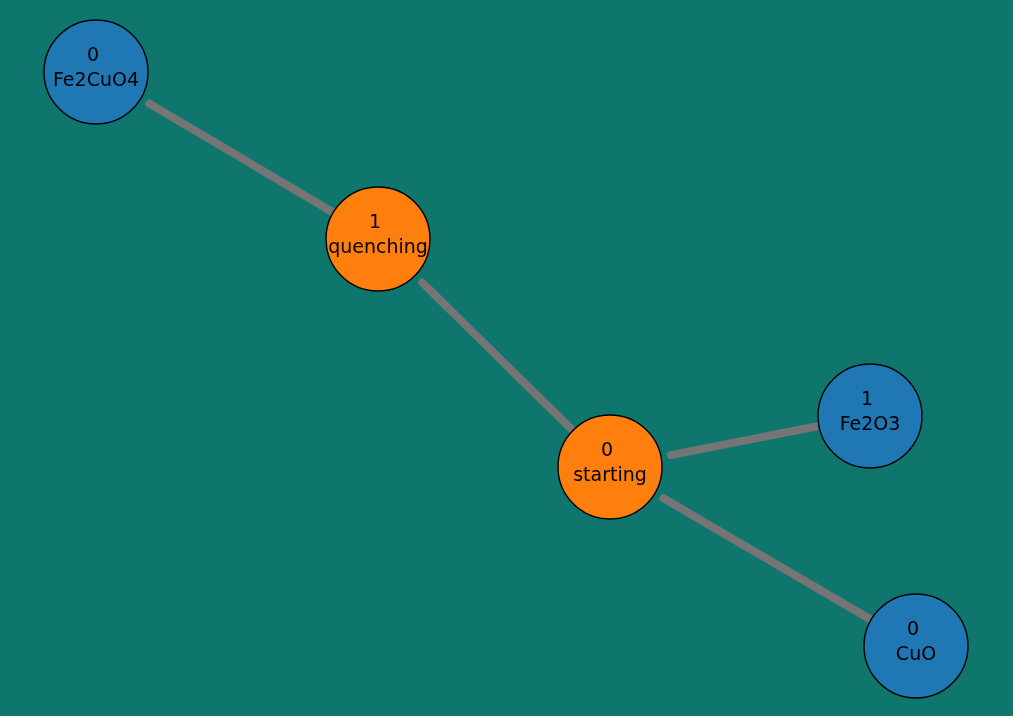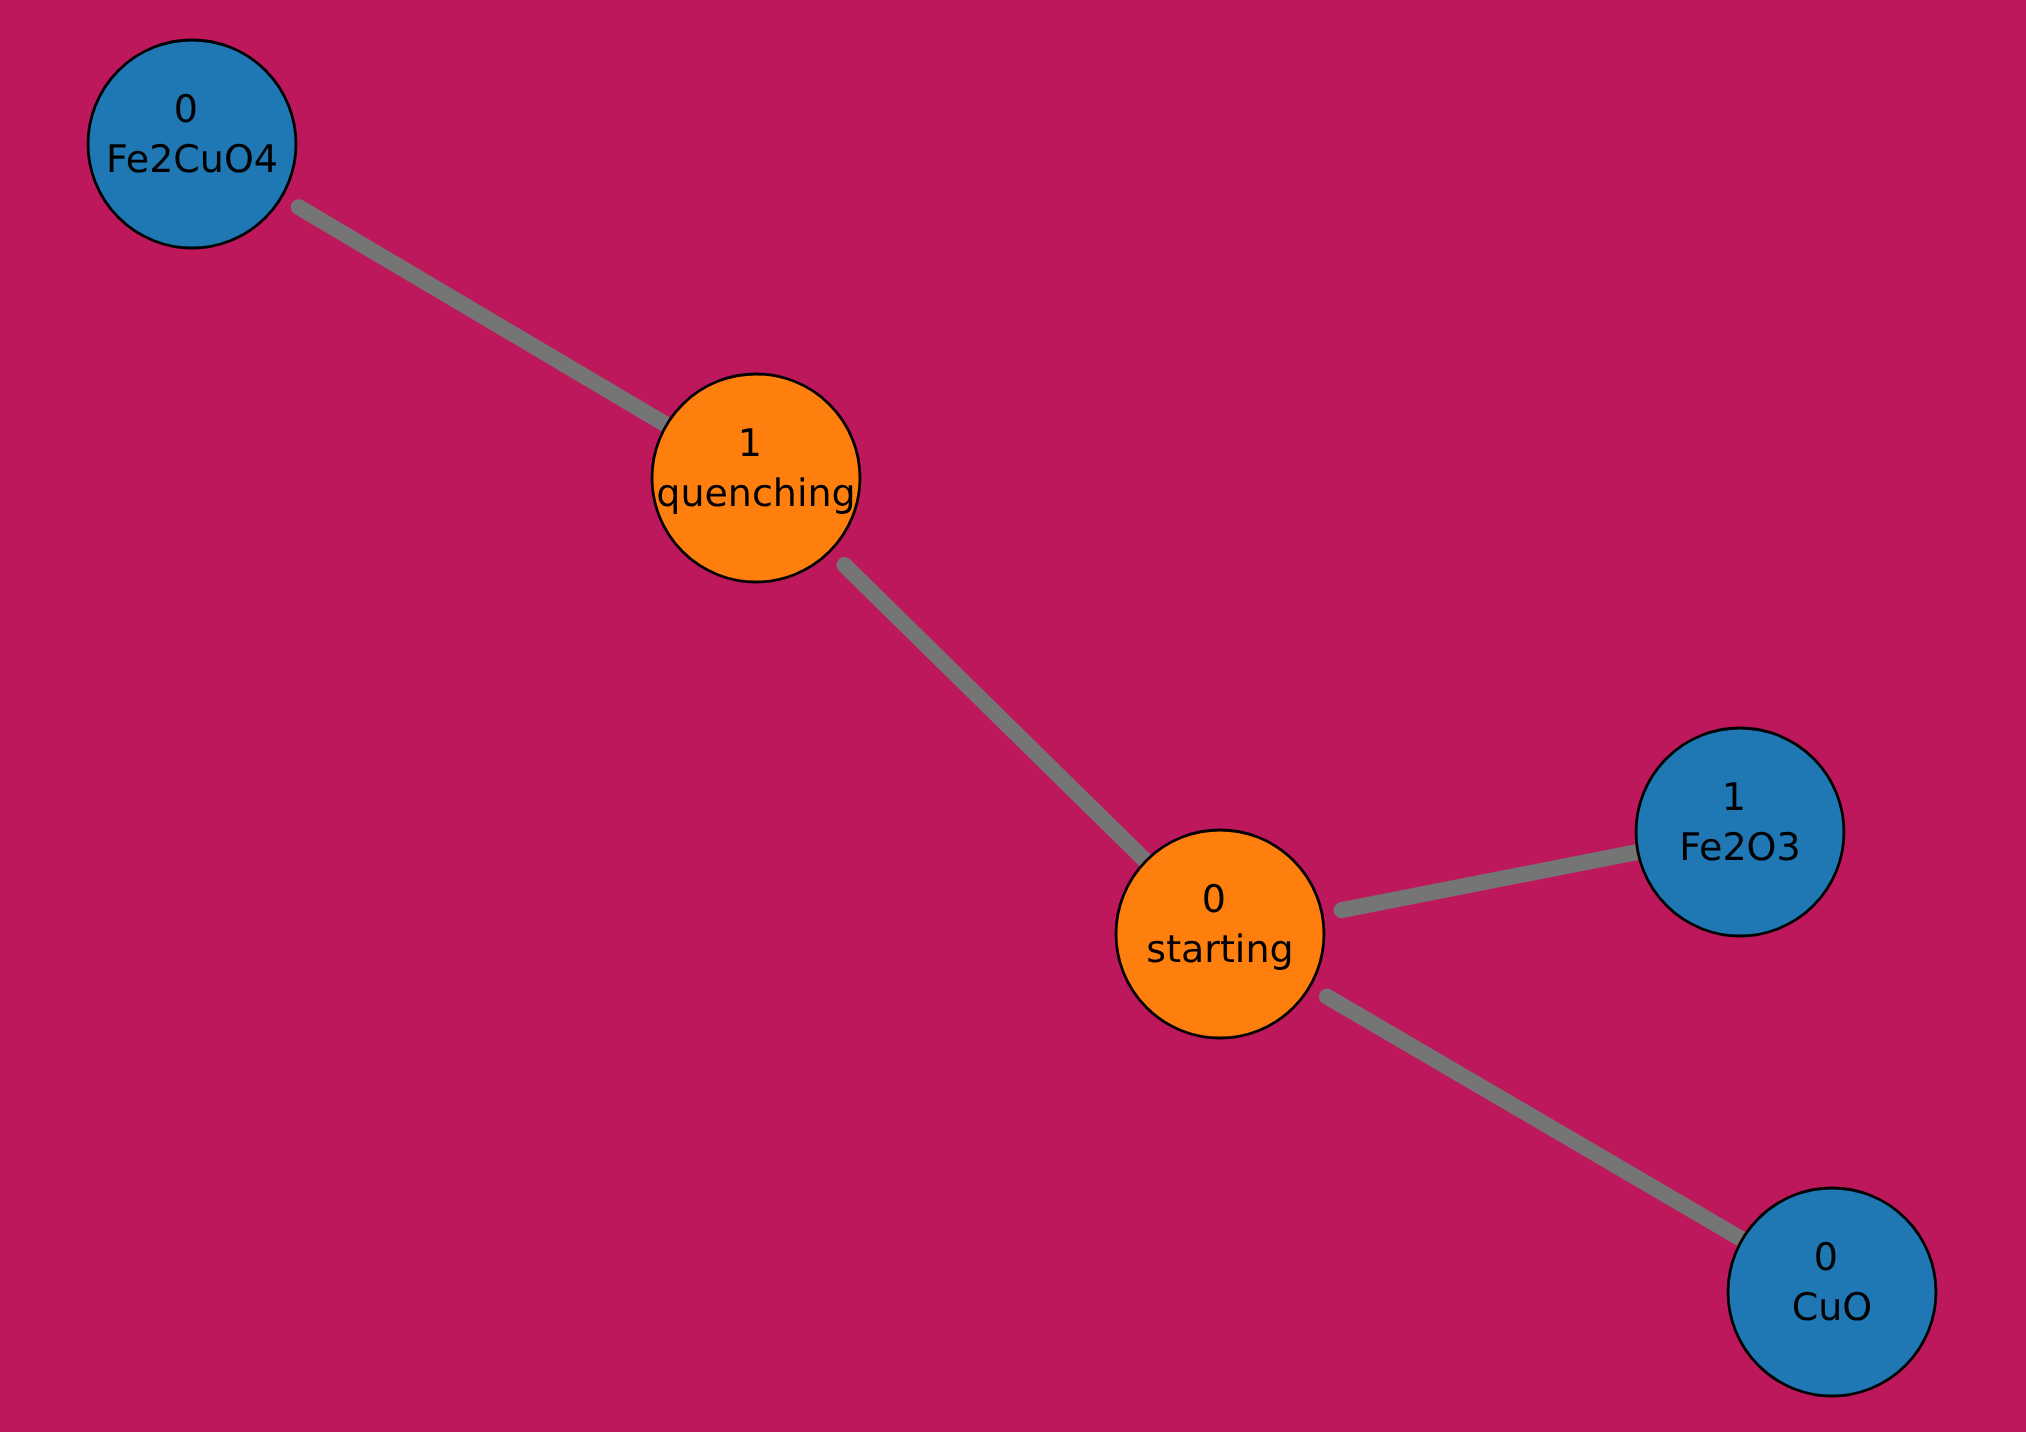--- a/index.html
+++ b/index.html
@@ -5,21 +5,21 @@
   html, body {
     margin: 0;
     padding: 0;
     background: #ffffff;
     font-family: "DejaVu Sans", "Liberation Sans", sans-serif;
   }
   .canvas {
     position: relative;
     width: 1013px;
     height: 716px;
-    background: #be185d;
+    background: #0f766e;
     overflow: hidden;
   }
   .canvas svg {
     position: absolute;
     top: 0;
     left: 0;
   }
   text {
     font-family: "DejaVu Sans", "Liberation Sans", sans-serif;
     font-size: 19px;

